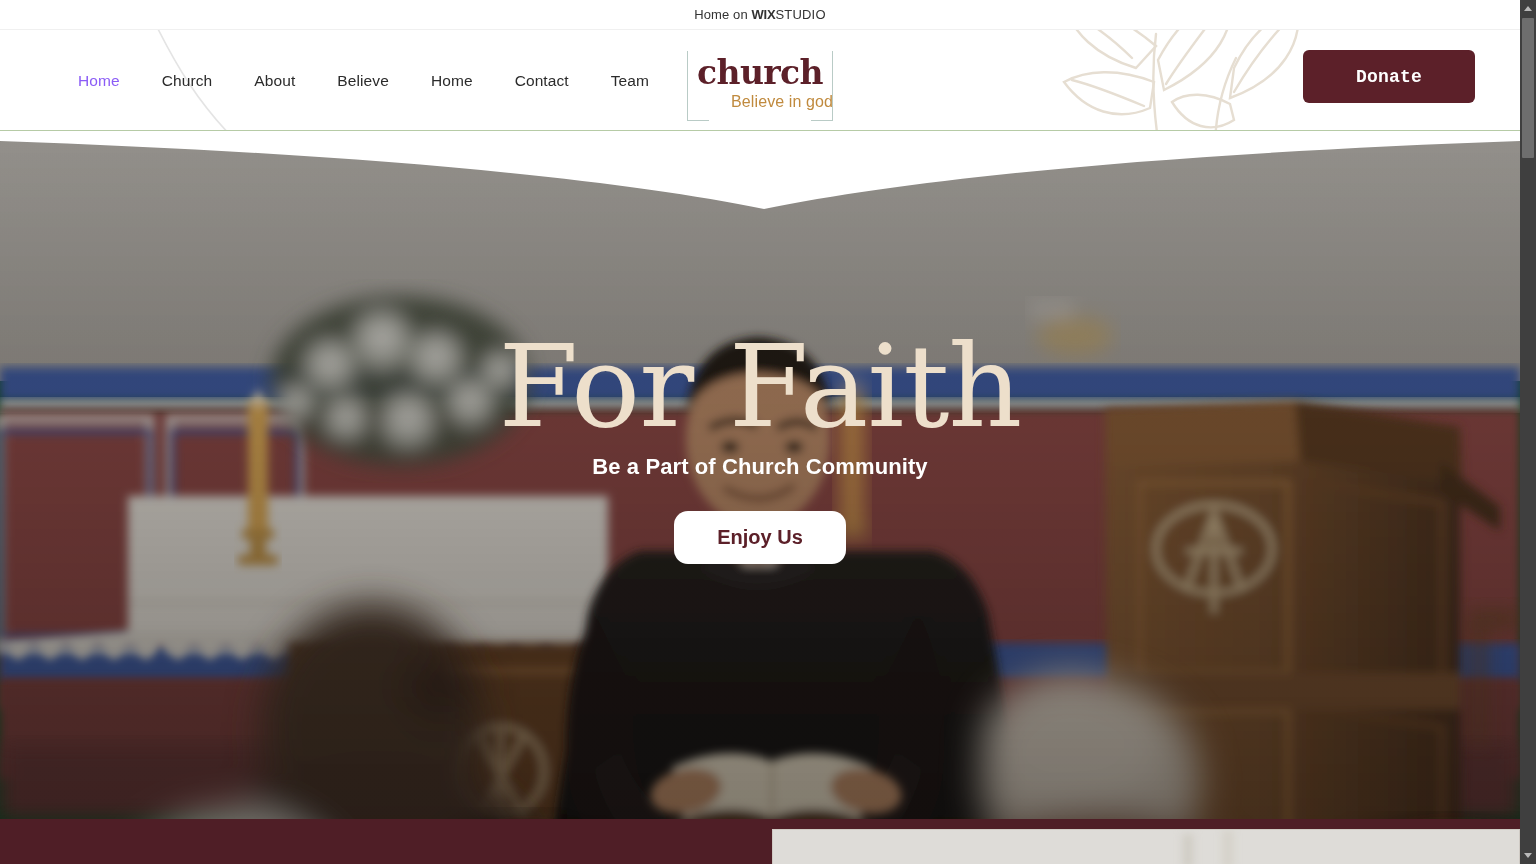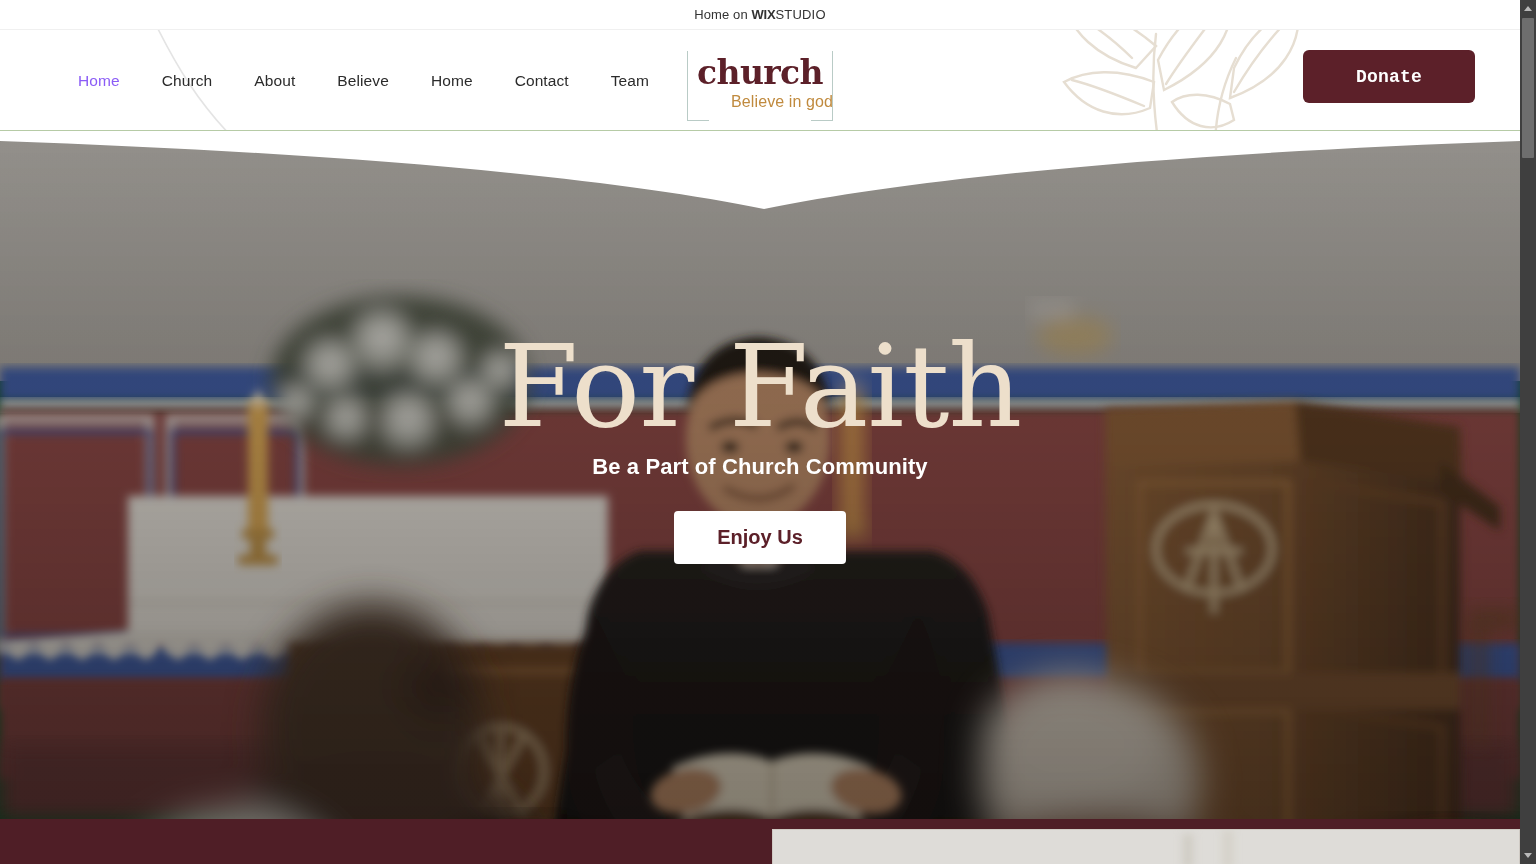--- a/index.html
+++ b/index.html
@@ -238,21 +238,21 @@
     font-size:22px;
     font-weight:bold;
     color:#ffffff;
     letter-spacing:0.1px;
   }
   .hero-cta {
     margin-top:31px;
     width:172px; height:53px;
     background:#ffffff;
     border:none;
-    border-radius:4px;
+    border-radius:14px;
     color:#5c2029;
     font-size:20px;
     font-weight:bold;
     font-family:"Liberation Sans", sans-serif;
     cursor:pointer;
   }
 
   
   .band {
     position:relative;

